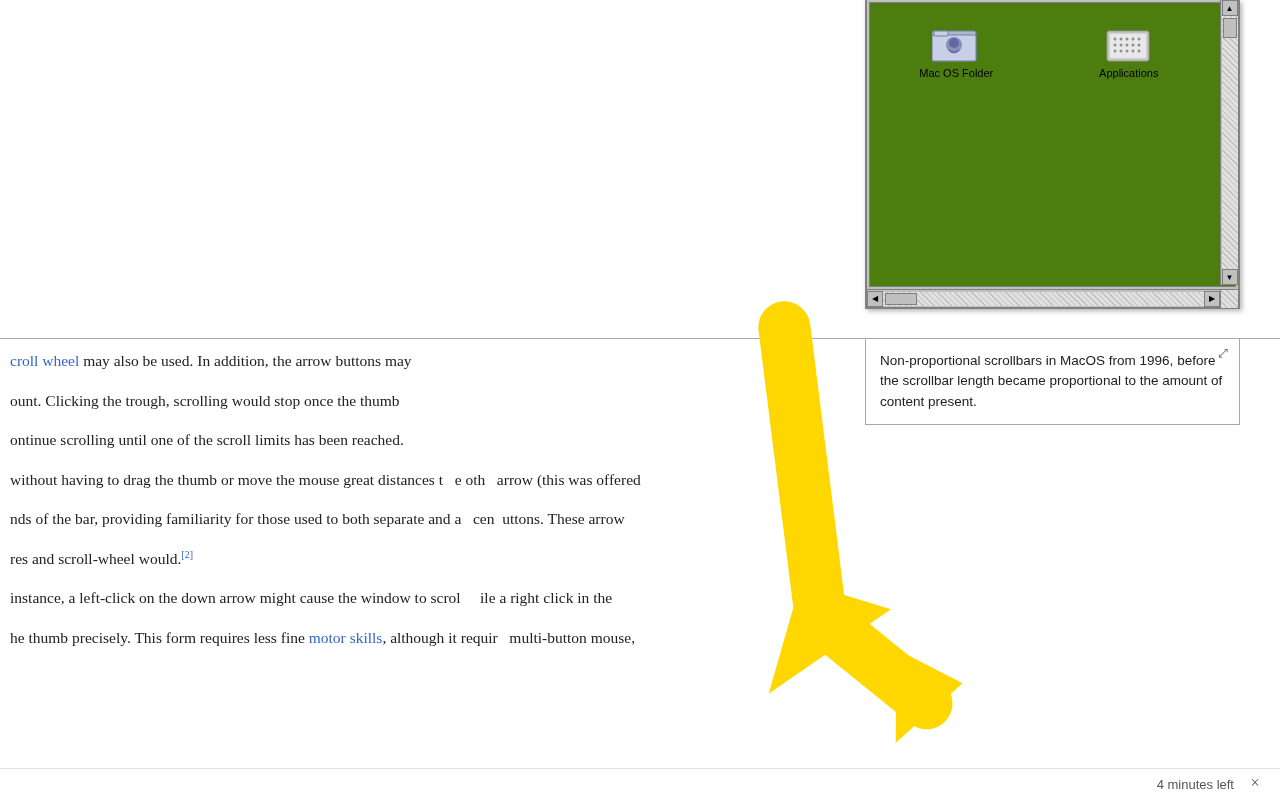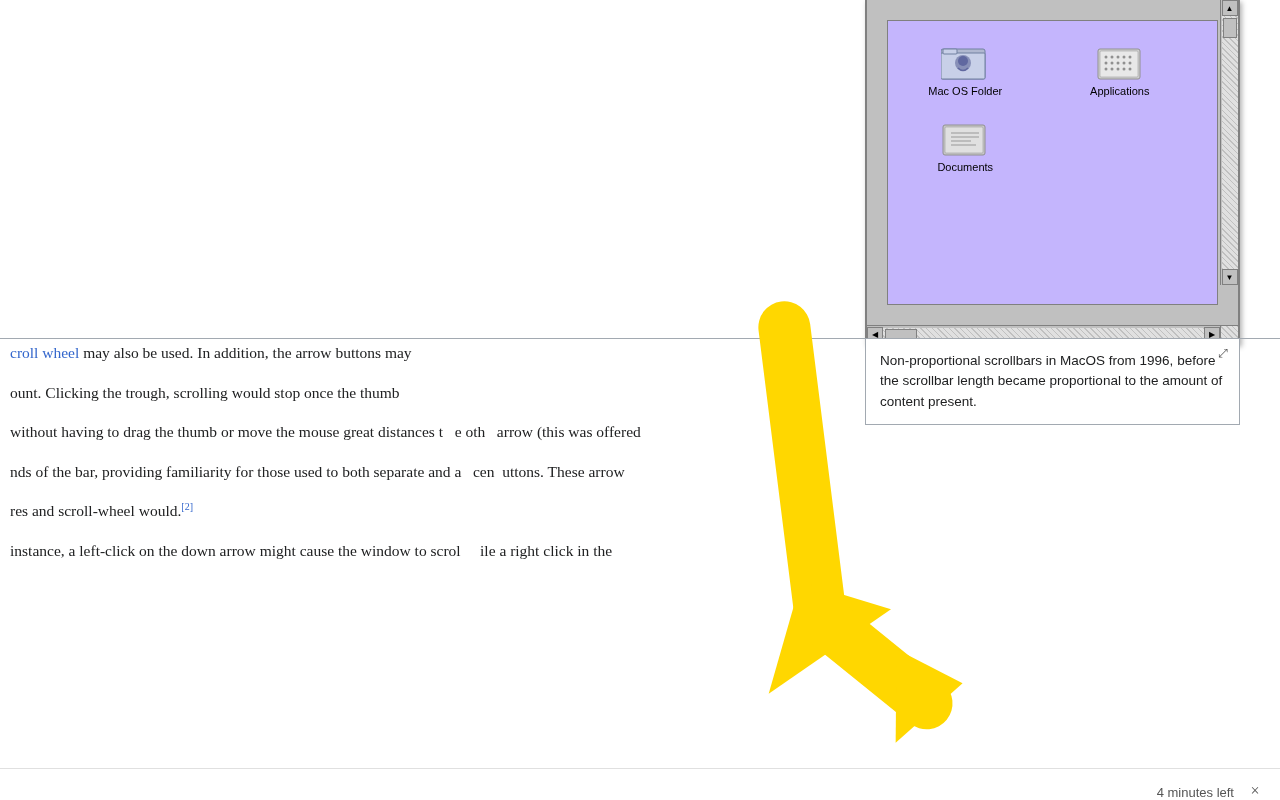--- a/index.html
+++ b/index.html
@@ -10,21 +10,21 @@
       background: #fff;
       font-family: Georgia, 'Times New Roman', serif;
       position: relative;
     }
 
     .content-text {
       position: absolute;
       top: 340px;
       left: 0;
       right: 0;
-      padding: 0 10px;
+      padding: 8px 10px;
       font-size: 15.5px;
       line-height: 1.65;
       color: #202122;
     }
 
     .content-text p {
       margin-bottom: 14px;
     }
 
     .content-link {
@@ -54,23 +54,23 @@
       top: 0;
       right: 40px;
       width: 375px;
       background: #c0c0c0;
       border: 2px solid #808080;
       border-top: none;
       box-shadow: 2px 2px 5px rgba(0,0,0,0.3);
     }
 
     .macos-window-inner {
-      background: #c4b5fd;
+      background: #4d7c0f;
       border: 1px solid #808080;
-      margin: 20px;
+      margin: 2px;
     }
 
     
     .macos-scrollbar-right {
       position: absolute;
       top: 0;
       right: 0;
       width: 18px;
       height: 285px;
       background: #c0c0c0;
@@ -255,21 +255,21 @@
       position: absolute;
       bottom: 0;
       left: 0;
       right: 0;
       height: 32px;
       background: #fff;
       border-top: 1px solid #e0e0e0;
       display: flex;
       align-items: flex-end;
       justify-content: flex-end;
-      padding: 0 16px;
+      padding: 8px 16px;
     }
 
     .time-left {
       font-size: 13px;
       color: #555;
       font-family: Arial, sans-serif;
     }
 
     .close-btn {
       width: 18px;
@@ -324,32 +324,20 @@
             <circle cx="10" cy="28" r="1.5" fill="#909090"></circle>
             <circle cx="16" cy="28" r="1.5" fill="#909090"></circle>
             <circle cx="22" cy="28" r="1.5" fill="#909090"></circle>
             <circle cx="28" cy="28" r="1.5" fill="#909090"></circle>
             <circle cx="34" cy="28" r="1.5" fill="#909090"></circle>
           </svg>
           <span class="icon-label">Applications</span>
         </div>
 
 
-        <div class="icon-item">
-          <svg class="folder-icon" viewBox="0 0 48 40">
-            <rect x="2" y="8" width="42" height="30" rx="2" fill="#c8c8c8" stroke="#909090" stroke-width="1"></rect>
-            <rect x="4" y="10" width="38" height="26" rx="1" fill="#e0e0e0" stroke="#909090" stroke-width="0.5"></rect>
-
-            <line x1="10" y1="16" x2="38" y2="16" stroke="#b0b0b0" stroke-width="1.5"></line>
-            <line x1="10" y1="20" x2="38" y2="20" stroke="#b0b0b0" stroke-width="1.5"></line>
-            <line x1="10" y1="24" x2="30" y2="24" stroke="#b0b0b0" stroke-width="1.5"></line>
-            <line x1="10" y1="28" x2="35" y2="28" stroke="#b0b0b0" stroke-width="1.5"></line>
-          </svg>
-          <span class="icon-label">Documents</span>
-        </div>
 
       </div>
     </div>
 
     <div class="macos-scrollbar-right">
       <div class="scroll-arrow">▲</div>
       <div class="scroll-track">
         <div class="scroll-thumb-v"></div>
       </div>
       <div class="scroll-arrow">▼</div>
@@ -375,30 +363,36 @@
 
 <div class="content-text">
   <p>
     <a href="#" class="content-link">croll wheel</a>
     <span> may also be used. In addition, the arrow buttons may</span>
   </p>
   <p>
     <span>ount. Clicking the trough, scrolling would stop once the thumb</span>
   </p>
   <p>
+    <span>ontinue scrolling until one of the scroll limits has been reached.</span>
+  </p>
+  <p>
     <span>without having to drag the thumb or move the mouse great distances t&nbsp;&nbsp;&nbsp;e oth&nbsp;&nbsp;&nbsp;arrow (this was offered</span>
   </p>
   <p>
     <span>nds of the bar, providing familiarity for those used to both separate and a&nbsp;&nbsp;&nbsp;cen&nbsp;&nbsp;uttons. These arrow</span>
   </p>
   <p>
     <span>res and scroll-wheel would.</span><sup class="sup">[2]</sup>
   </p>
   <p>
     <span>instance, a left-click on the down arrow might cause the window to scrol&nbsp;&nbsp;&nbsp;&nbsp;&nbsp;ile a right click in the</span>
+  </p>
+  <p>
+    <span>he thumb precisely. This form requires less fine </span><a href="#" class="content-link">motor skills</a><span>, although it requir&nbsp;&nbsp;&nbsp;multi-button mouse,</span>
   </p>
 </div>
 
 <svg class="arrow-annotation" viewBox="0 0 320 490">
   <g transform="rotate(-15, 160, 245)">
 
     <path d="M 160 30 L 120 320" stroke="#FFD700" stroke-width="52" stroke-linecap="round" fill="none"></path>
 
     <polygon points="50,380 110,280 190,330" fill="#FFD700"></polygon>
 

